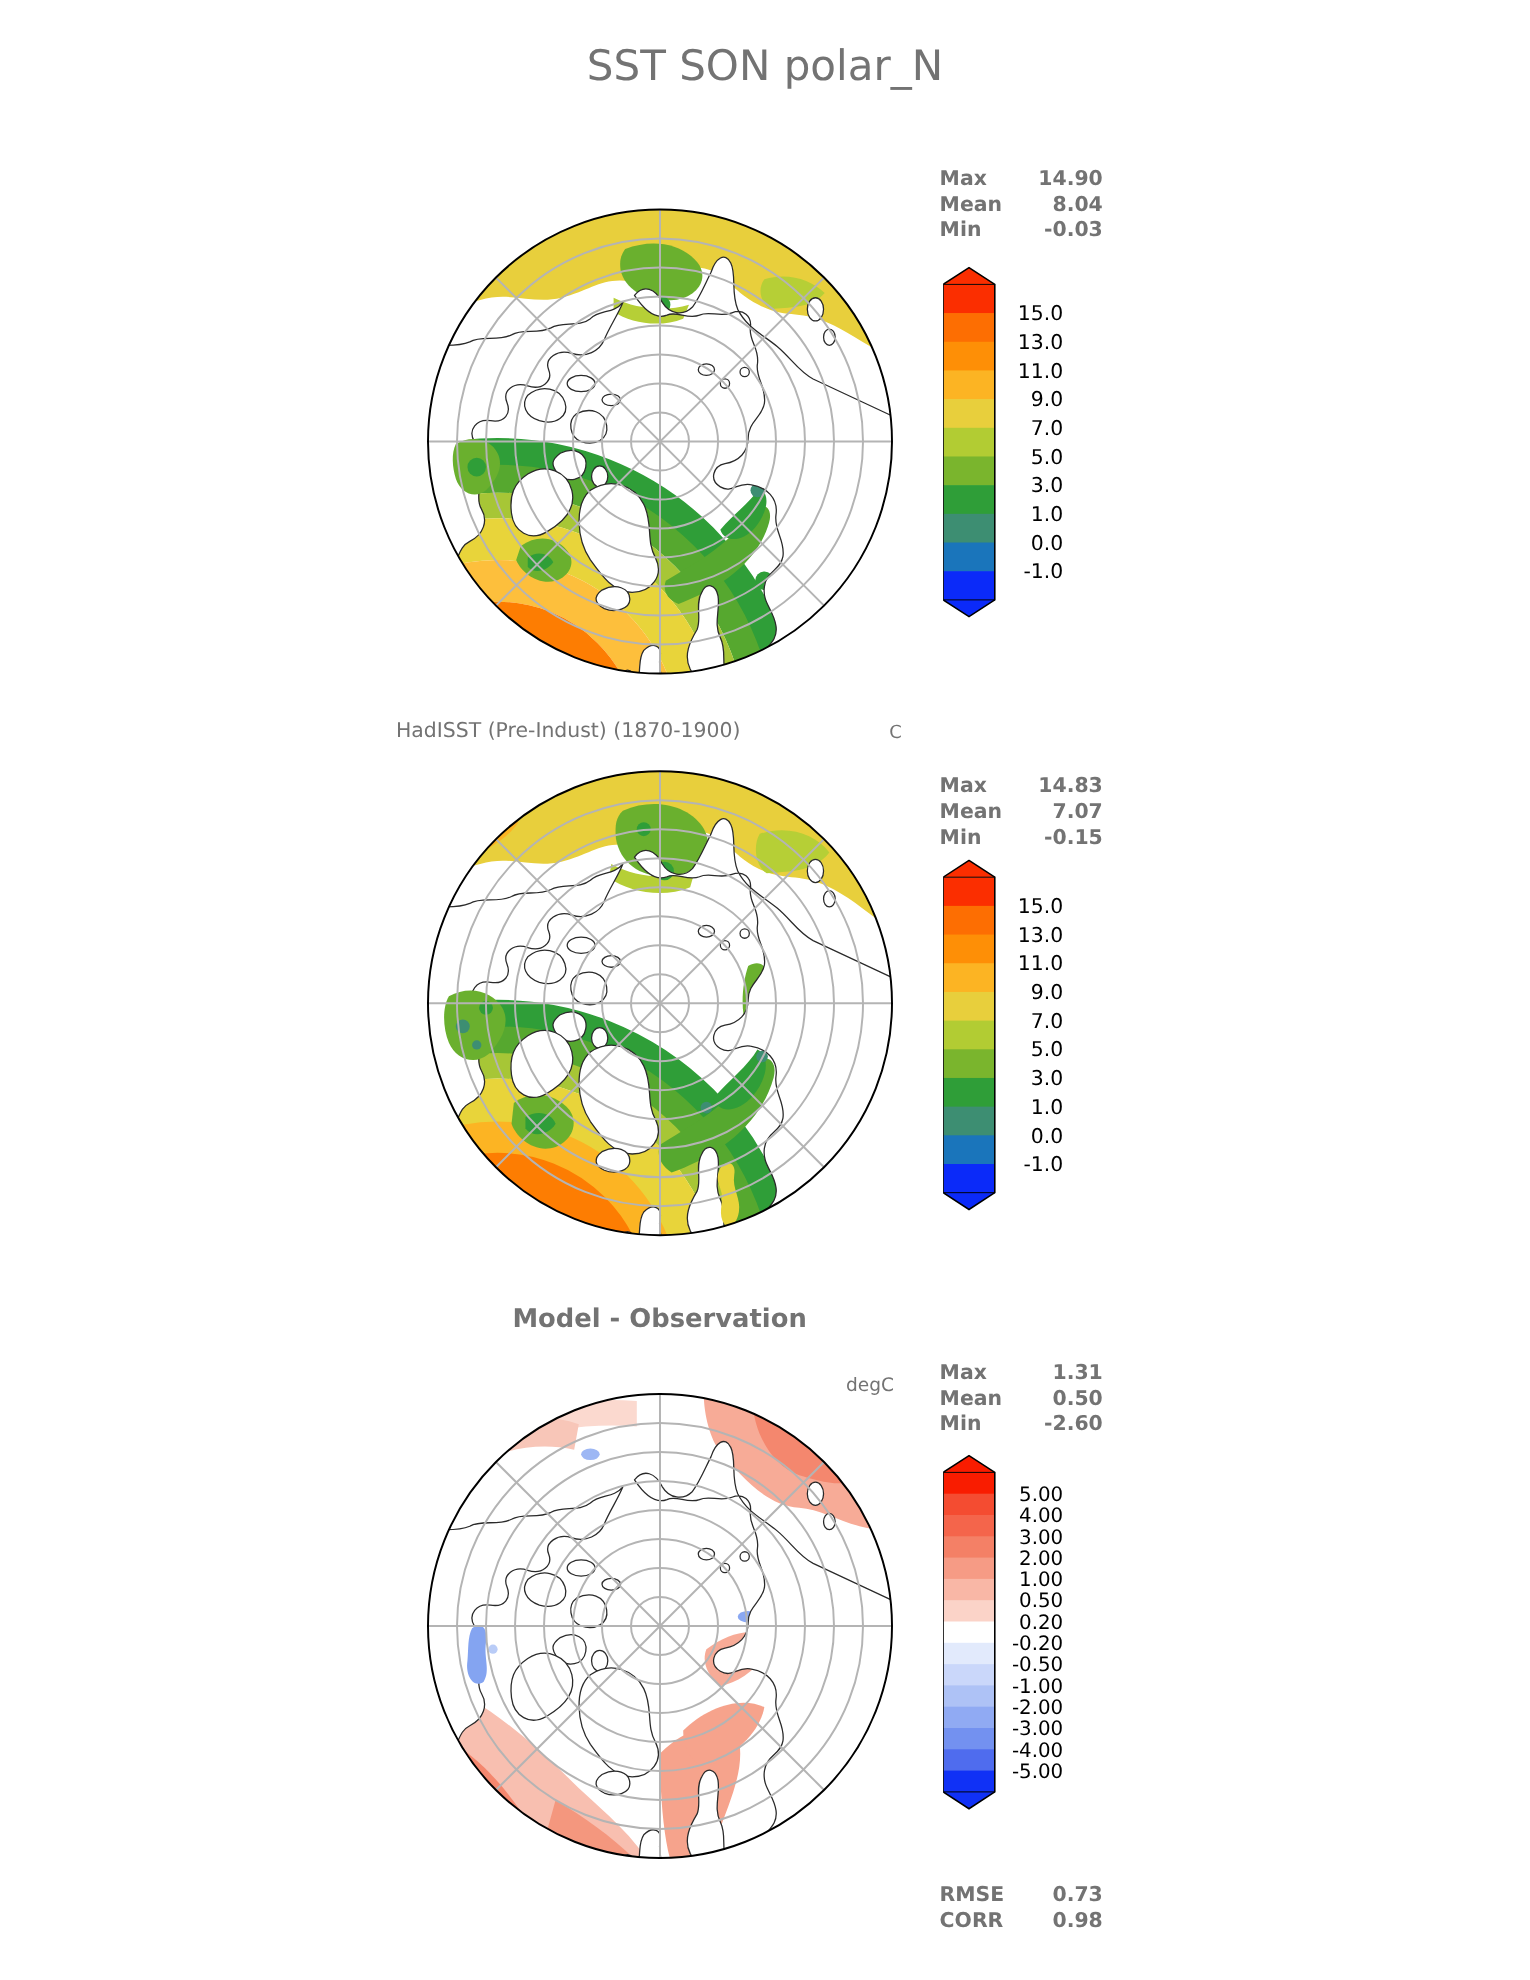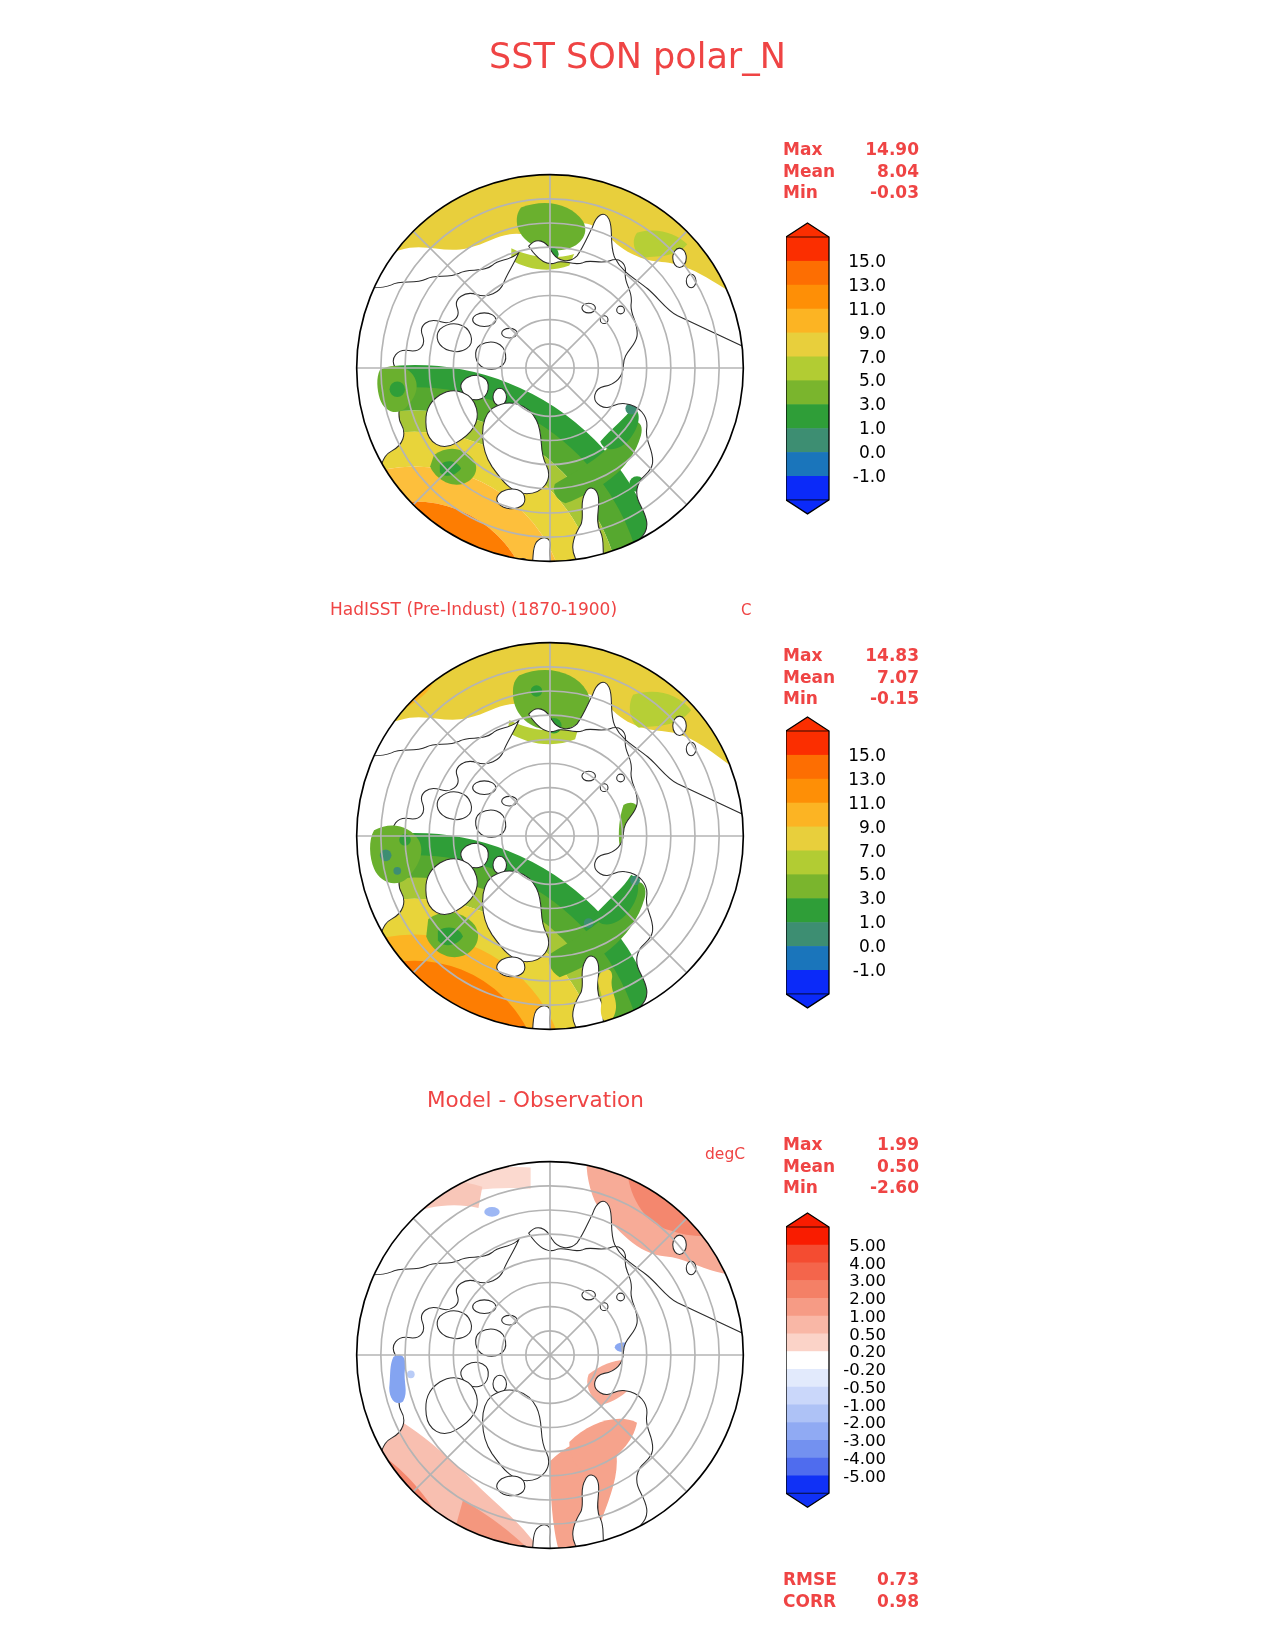--- a/index.html
+++ b/index.html
@@ -1,21 +1,21 @@
 <!DOCTYPE html>
 <html><head>
 <meta charset="utf-8">
 <style>
   html,body{margin:0;padding:0;background:#ffffff;}
   .fig{position:relative;width:1025px;height:1650px;background:#ffffff;
-       font-family:"DejaVu Sans","Liberation Sans",sans-serif;color:#ef4444;overflow:hidden;}
+       font-family:"DejaVu Sans","Liberation Sans",sans-serif;color:#737373;overflow:hidden;}
   .main-title{position:absolute;left:0;top:36px;width:1275px;text-align:center;
               font-size:35px;line-height:40px;}
   .ptitle{position:absolute;font-size:17px;white-space:nowrap;}
-  .ptitle-big{position:absolute;font-size:21.5px;white-space:nowrap;}
+  .ptitle-big{position:absolute;font-size:21.5px;white-space:nowrap;font-weight:bold;}
   .punits{position:absolute;font-size:15px;white-space:nowrap;}
   .overlay-wrap{position:absolute;left:328px;top:120px;height:24px;width:440px;}
   .overlay-wrap span{position:absolute;top:0;font-size:17px;white-space:nowrap;}
   .ov-b{left:18px;}
   .stats{position:absolute;width:136px;font-size:17px;line-height:21.5px;font-weight:bold;}
   .srow{display:flex;justify-content:space-between;}
   .sval{text-align:right;}
   .cbar{position:absolute;}
   .globe{position:absolute;}
 </style>
@@ -254,21 +254,21 @@
         <text x="100" y="212.2" text-anchor="end" font-size="17" font-family="&quot;DejaVu Sans&quot;,&quot;Liberation Sans&quot;,sans-serif" fill="#000">1.0</text>
         <text x="100" y="236.1" text-anchor="end" font-size="17" font-family="&quot;DejaVu Sans&quot;,&quot;Liberation Sans&quot;,sans-serif" fill="#000">0.0</text>
         <text x="100" y="260" text-anchor="end" font-size="17" font-family="&quot;DejaVu Sans&quot;,&quot;Liberation Sans&quot;,sans-serif" fill="#000">-1.0</text>
       </svg></div>
 
   <div class="ptitle-big" style="left:427px;top:1087px;">Model - Observation</div>
   <div class="punits" style="left:705px;top:1097px;font-size:15.5px;margin-top:48px;">degC</div>
   <div class="stats" style="left:783px;top:1134px;">
       <div class="srow">
         <span class="slabel">Max</span>
-        <span class="sval">1.99</span>
+        <span class="sval">1.31</span>
       </div>
       <div class="srow">
         <span class="slabel">Mean</span>
         <span class="sval">0.50</span>
       </div>
       <div class="srow">
         <span class="slabel">Min</span>
         <span class="sval">-2.60</span>
       </div>
     </div>

